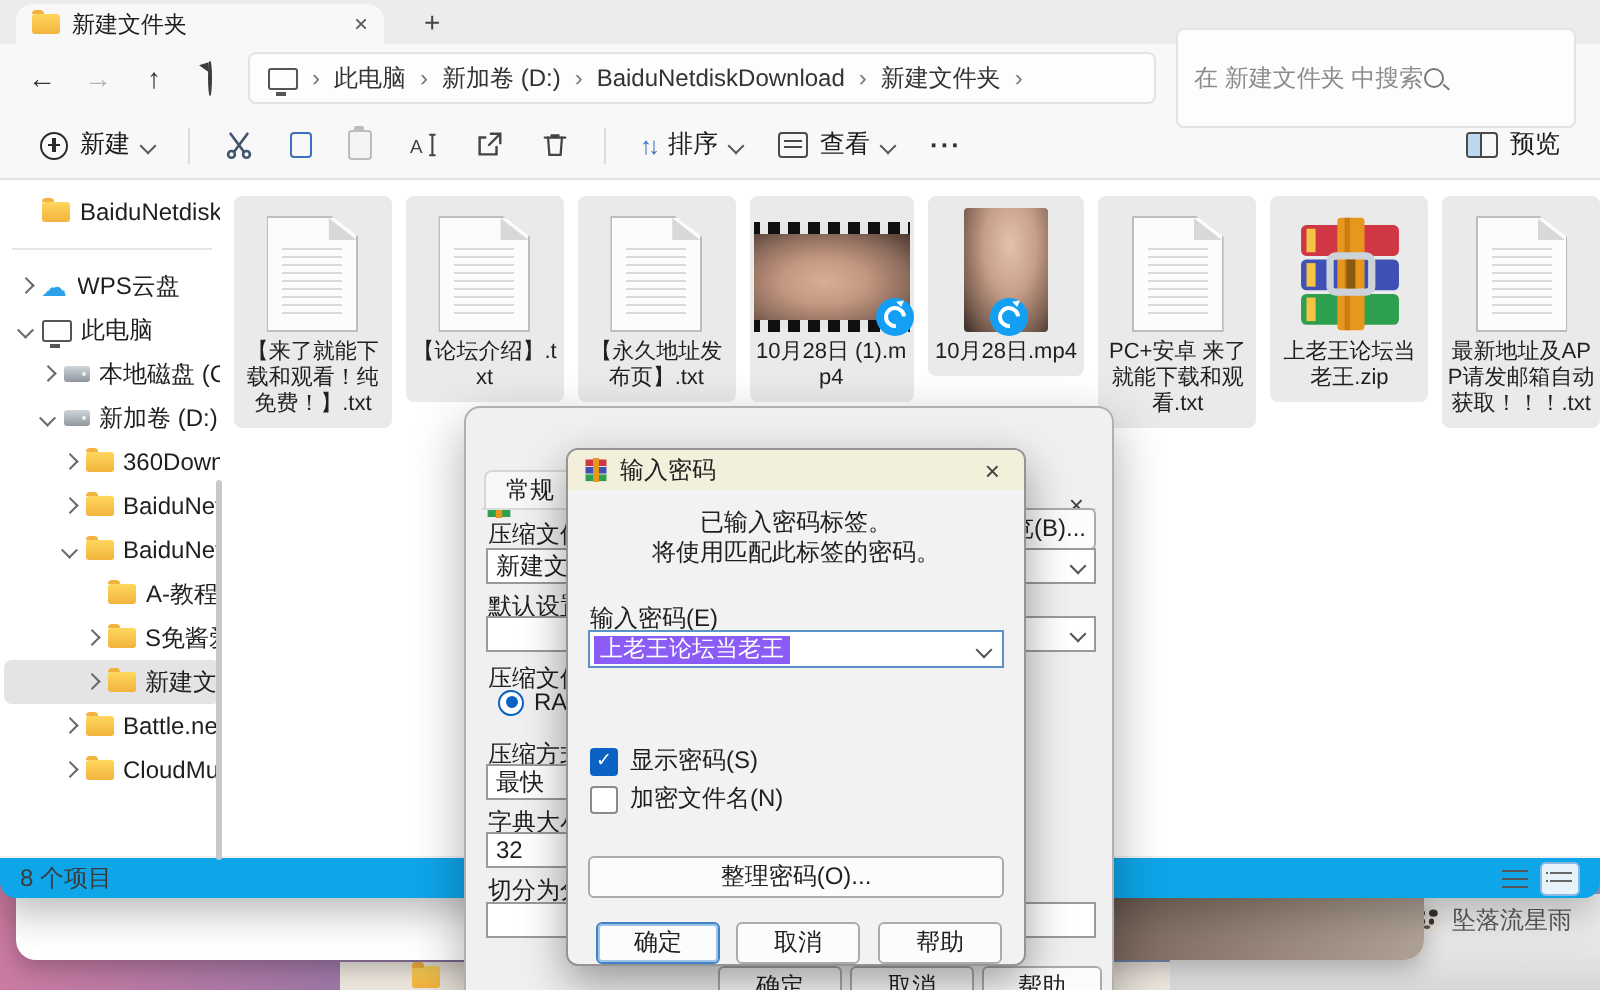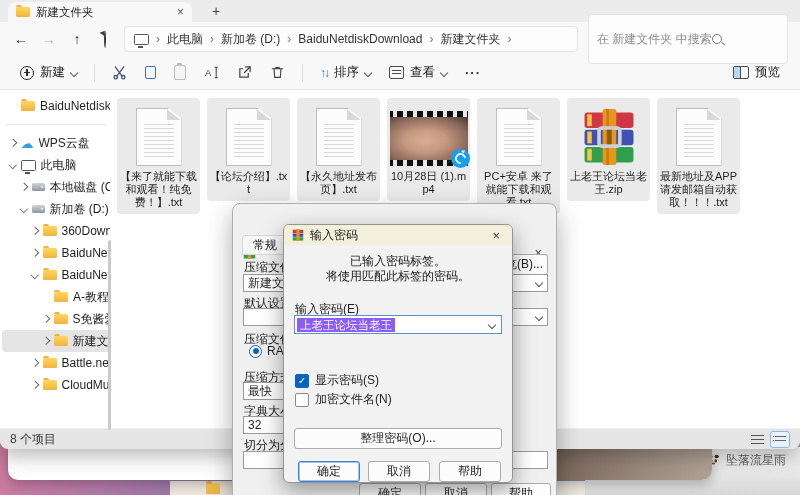--- a/index.html
+++ b/index.html
@@ -98,21 +98,21 @@
   .vl-img{position:absolute;left:0;right:0;top:6px;bottom:6px;
     background:radial-gradient(ellipse at 45% 55%,#d9ae96 0%,#c49780 35%,#8a6a5b 70%,#4a3730 100%);}
   .vid-port{width:42px;height:62px;border-radius:2px;position:relative;
     background:radial-gradient(ellipse at 55% 30%,#e3c2ab 0%,#c79f88 40%,#7d6153 75%,#352a26 100%);}
   .badge{position:absolute;width:19px;height:19px;border-radius:50%;background:#13a0f4;right:-2px;bottom:-2px;z-index:2;}
   .badge::before{content:"";position:absolute;inset:4px;border:2.2px solid #fff;border-radius:50%;
     border-right-color:transparent;transform:rotate(40deg);}
   .badge::after{content:"";position:absolute;top:2.4px;right:3.4px;border:2.6px solid transparent;
     border-left:3.6px solid #fff;transform:rotate(80deg);}
   .statusbar{height:20px;display:flex;align-items:center;gap:16px;padding:0 10px;font-size:12px;color:#3b3b3b;
-    border-top:1px solid #f0f0f0;border-radius:0 0 8px 8px;background:#e5e5e5;}
+    border-top:1px solid #f0f0f0;border-radius:0 0 8px 8px;background:#0ea5e9;}
   .st-right{margin-left:auto;display:flex;align-items:center;gap:6px;}
   .ic-lines{width:13px;height:11px;position:relative;}
   .ic-lines::before{content:"";position:absolute;left:0;right:0;top:1px;height:1.4px;background:#555;
     box-shadow:0 4px 0 #555,0 8px 0 #555;}
   .ic-details{width:18px;height:15px;border:1px solid #8cb8e6;background:#e8f2fb;border-radius:3px;position:relative;}
   .ic-details::before{content:"";position:absolute;left:4px;right:3px;top:4px;height:1.3px;background:#666;box-shadow:0 4px 0 #666;}
   .ic-details::after{content:"";position:absolute;left:4px;top:4px;width:1.3px;height:1.3px;background:#666;box-shadow:0 4px 0 #666;right:auto;margin-left:-2.5px;}
   
   .dlg-rar{position:absolute;left:232px;top:203px;width:323px;height:300px;background:#f0f0f0;
     border:1px solid #b0b0b0;border-radius:8px 8px 0 0;box-shadow:0 10px 26px rgba(0,0,0,.32);z-index:20;font-size:12px;}
@@ -367,20 +367,27 @@
           <div class="thumb">
             <div class="vid-land">
                 <div class="vl-img"></div>
               </div>
             <span class="badge"></span>
           </div>
           <div class="flabel">10月28日 (1).mp4</div>
         </div>
         <div class="tile">
           <div class="thumb">
+            <div class="vid-port"></div>
+            <span class="badge" style="right:10px;"></span>
+          </div>
+          <div class="flabel">10月28日.mp4</div>
+        </div>
+        <div class="tile">
+          <div class="thumb">
               <div class="doc"></div>
             </div>
           <div class="flabel">PC+安卓 来了就能下载和观看.txt</div>
         </div>
         <div class="tile">
           <div class="thumb">
             <svg width="58" height="58" viewBox="0 0 64 64">
               <rect x="5" y="5" width="54" height="17" rx="3" fill="#cf3745"></rect>
               <rect x="5" y="24" width="54" height="17" rx="3" fill="#3f51b5"></rect>
               <rect x="5" y="43" width="54" height="17" rx="3" fill="#2e9e4f"></rect>

